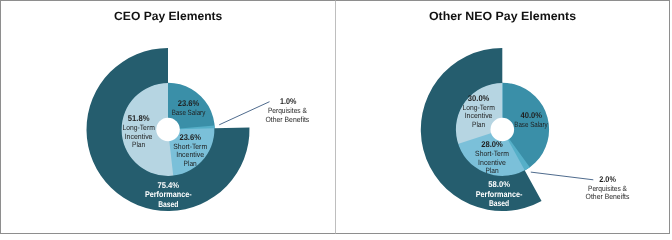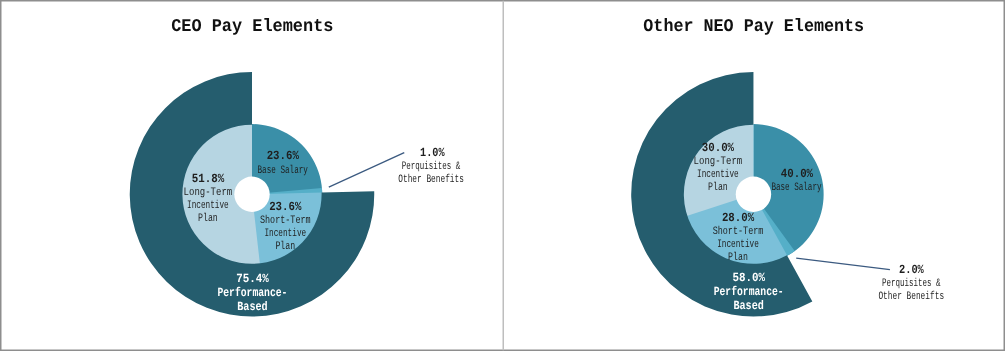--- a/index.html
+++ b/index.html
@@ -1,17 +1,17 @@
 <!DOCTYPE html>
 <html><head>
 <meta charset="utf-8">
 <style>
   html,body{margin:0;padding:0;}
   body{width:672px;height:235px;background:#ffffff;font-family:"Liberation Sans",sans-serif;overflow:hidden;-webkit-font-smoothing:antialiased;text-rendering:geometricPrecision;}
-  #root{position:relative;width:628px;height:235px;font-family:Liberation Mono, monospace;}
+  #root{position:relative;width:628px;height:235px;}
   svg{display:block;position:absolute;top:0;left:0;}
   text{-webkit-font-smoothing:antialiased;}
   .panel-border{fill:none;stroke:#8e8e8e;stroke-width:1;}
   .panel-divider{stroke:#bebebe;stroke-width:1;}
   .title{font-weight:bold;font-size:12px;fill:#111111;text-anchor:middle;}
   .pct{font-weight:bold;font-size:8.3px;text-anchor:middle;}
   .lbl{font-size:7.6px;text-anchor:middle;}
   .dark{fill:#1f1f1f;}
   .light{fill:#ffffff;}
   .leader{stroke:#3b5a80;stroke-width:0.9;fill:none;}

